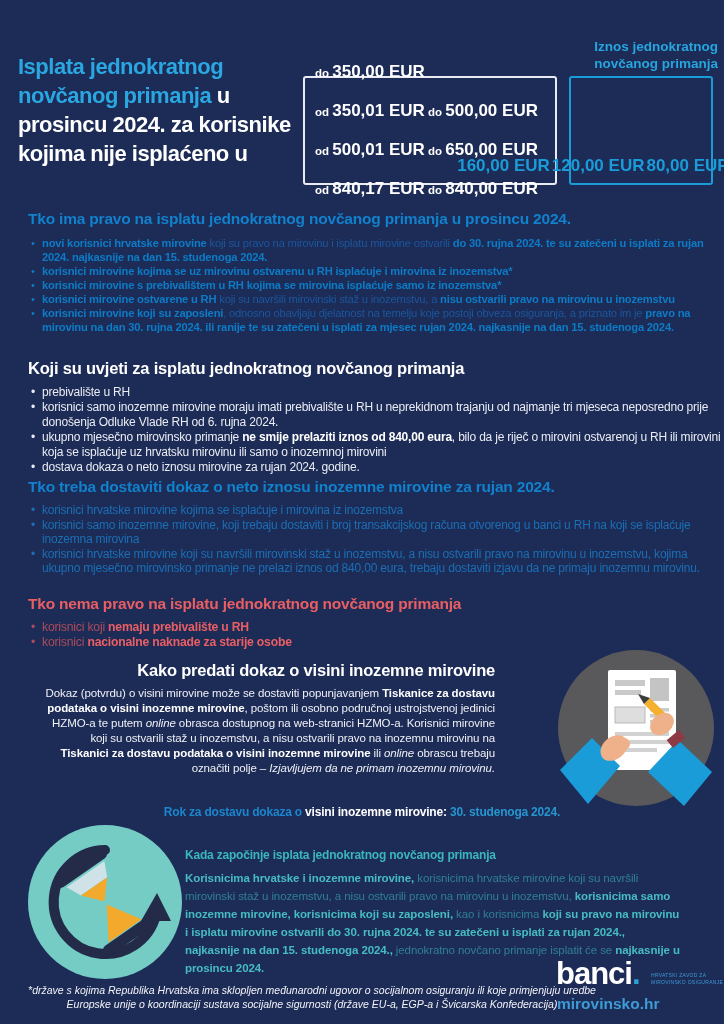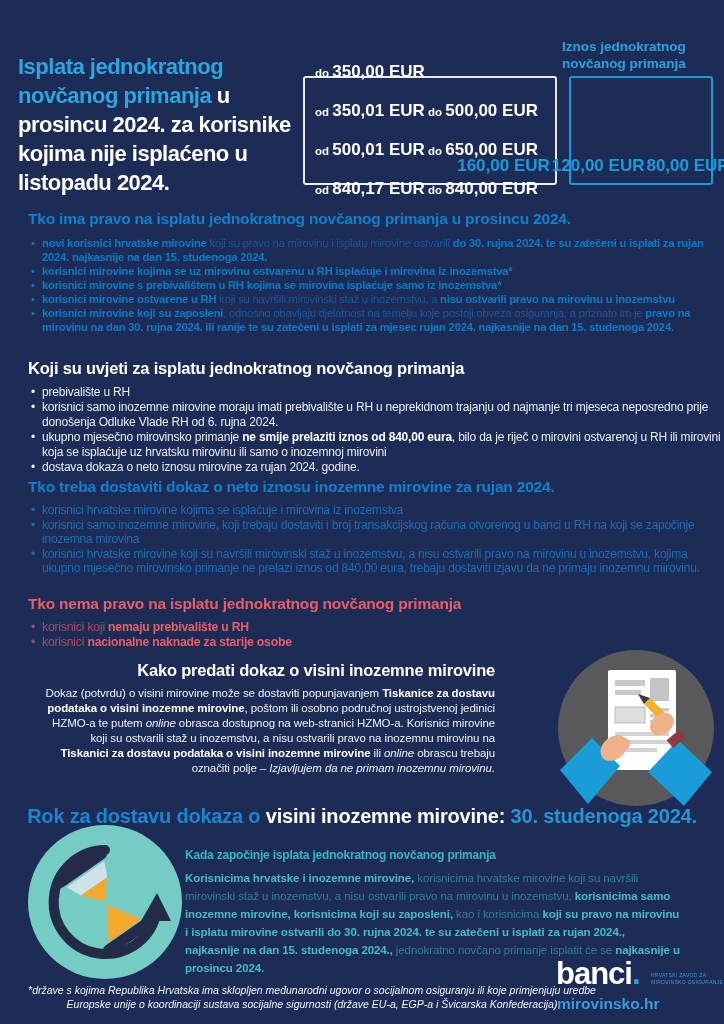--- a/index.html
+++ b/index.html
@@ -7,21 +7,21 @@
   .page{position:relative;width:724px;height:1024px;background:#1d2b57;}
 
   
   .title{position:absolute;left:18px;top:52px;font-weight:700;font-size:22px;line-height:29px;letter-spacing:-0.5px;}
   .title .t-line{white-space:nowrap;}
   .cy{color:#2aa7e0;}
   .wh{color:#ffffff;}
 
   
   .h-left{position:absolute;left:303px;top:56px;width:252px;text-align:center;color:#fff;font-weight:700;font-size:13.5px;}
-  .h-right{position:absolute;left:562px;top:38px;width:156px;text-align:left;color:#27a5de;font-weight:700;font-size:13.5px;line-height:17px;}
+  .h-right{position:absolute;left:562px;top:38px;width:156px;text-align:right;color:#27a5de;font-weight:700;font-size:13.5px;line-height:17px;}
   .box-left{position:absolute;left:303px;top:76px;width:240px;height:93px;border:2px solid #e9ebf2;border-radius:3px;
             display:flex;flex-direction:column;justify-content:center;gap:16px;padding:6px 0 6px 10px;}
   .box-right{position:absolute;left:569px;top:76px;width:130px;height:93px;border:2px solid #1a9cd8;border-radius:3px;
              display:flex;flex-direction:row;justify-content:center;align-items:flex-end;gap:2px;padding:6px 10px 6px 0;}
   .trow{line-height:22px;white-space:nowrap;}
   .trow .amt{font-size:17px;font-weight:700;color:#fff;}
   .trow .sm{font-size:11.5px;font-weight:700;color:#fff;}
   .tval{line-height:22px;font-size:17px;font-weight:700;color:#1a9cd8;white-space:nowrap;}
 
   
@@ -46,21 +46,21 @@
   .sec4-ul{top:620px;font-size:12.2px;line-height:15px;color:#ac4c5c;}
   .sec4-ul li::before{color:#ac4c5c;}
   .sec4-ul .b{font-weight:700;color:#ea5f64;}
 
   .sec5{position:absolute;left:40px;top:661px;width:455px;text-align:right;}
   .sec5 h2{margin:0 0 6px 0;font-size:16.5px;font-weight:700;color:#ffffff;letter-spacing:-0.2px;}
   .sec5 p{margin:0;font-size:11.5px;line-height:15px;color:#eef0f5;letter-spacing:-0.1px;text-align:right;}
   .sec5 .b{font-weight:700;color:#ffffff;}
   .i{font-style:italic;}
 
-  .rok{position:absolute;left:0;top:805px;width:724px;text-align:center;font-size:20px;font-weight:700;letter-spacing:-0.2px;}
+  .rok{position:absolute;left:0;top:805px;width:724px;text-align:center;font-size:12px;font-weight:700;letter-spacing:-0.2px;}
   .c-blue{color:#1b86cd;}
   .c-white{color:#ffffff;}
   .c-cyan{color:#2596d0;}
 
   .sec6{position:absolute;left:185px;top:848px;width:495px;}
   .sec6 h2{margin:0 0 7px 0;font-size:12px;font-weight:700;color:#3bb6bd;letter-spacing:-0.2px;}
   .sec6 p{margin:0;font-size:11.5px;line-height:18px;color:#2f8094;letter-spacing:-0.1px;}
   .sec6 .b{font-weight:700;color:#46bcc1;}
 
   .footnote{position:absolute;left:12px;top:983px;width:600px;margin:0;text-align:center;
@@ -77,21 +77,20 @@
 </head>
 <body>
 
 <div class="page">
 
   <div class="title">
     <div class="t-line"><span class="cy">Isplata jednokratnog</span></div>
     <div class="t-line"><span class="cy">novčanog primanja</span><span class="wh"> u</span></div>
     <div class="t-line"><span class="wh">prosincu 2024. za korisnike</span></div>
     <div class="t-line"><span class="wh">kojima nije isplaćeno u</span></div>
-    <div class="t-line"><span class="wh">listopadu 2024.</span></div>
   </div>
 
   <div class="h-right">
     <div>Iznos jednokratnog</div>
     <div>novčanog primanja</div>
   </div>
 
   <div class="box-left">
     <div class="trow"><span class="sm">do </span><span class="amt">350,00 EUR</span></div>
     <div class="trow"><span class="sm">od </span><span class="amt">350,01 EUR</span><span class="sm"> do </span><span class="amt">500,00 EUR</span></div>
@@ -118,21 +117,21 @@
   <ul class="blist sec2-ul">
     <li><span>prebivalište u RH</span></li>
     <li><span>korisnici samo inozemne mirovine moraju imati prebivalište u RH u neprekidnom trajanju od najmanje tri mjeseca neposredno prije donošenja Odluke Vlade RH od 6. rujna 2024.</span></li>
     <li><span>ukupno mjesečno mirovinsko primanje </span><span class="b">ne smije prelaziti iznos od 840,00 eura</span><span>, bilo da je riječ o mirovini ostvarenoj u RH ili mirovini koja se isplaćuje uz hrvatsku mirovinu ili samo o inozemnoj mirovini</span></li>
     <li><span>dostava dokaza o neto iznosu mirovine za rujan 2024. godine.</span></li>
   </ul>
 
   <h2 class="sec-h blue-h" style="top:478px;">Tko treba dostaviti dokaz o neto iznosu inozemne mirovine za rujan 2024.</h2>
   <ul class="blist sec3-ul">
     <li><span>korisnici hrvatske mirovine kojima se isplaćuje i mirovina iz inozemstva</span></li>
-    <li><span>korisnici samo inozemne mirovine, koji trebaju dostaviti i broj transakcijskog računa otvorenog u banci u RH na koji se započinje inozemna mirovina</span></li>
+    <li><span>korisnici samo inozemne mirovine, koji trebaju dostaviti i broj transakcijskog računa otvorenog u banci u RH na koji se isplaćuje inozemna mirovina</span></li>
     <li><span>korisnici hrvatske mirovine koji su navršili mirovinski staž u inozemstvu, a nisu ostvarili pravo na mirovinu u inozemstvu, kojima ukupno mjesečno mirovinsko primanje ne prelazi iznos od 840,00 eura, trebaju dostaviti izjavu da ne primaju inozemnu mirovinu.</span></li>
   </ul>
 
   <h2 class="sec-h red-h" style="top:595px;">Tko nema pravo na isplatu jednokratnog novčanog primanja</h2>
   <ul class="blist sec4-ul">
     <li><span>korisnici koji </span><span class="b">nemaju prebivalište u RH</span></li>
     <li><span>korisnici </span><span class="b">nacionalne naknade za starije osobe</span></li>
   </ul>
 
   <div class="sec5">

